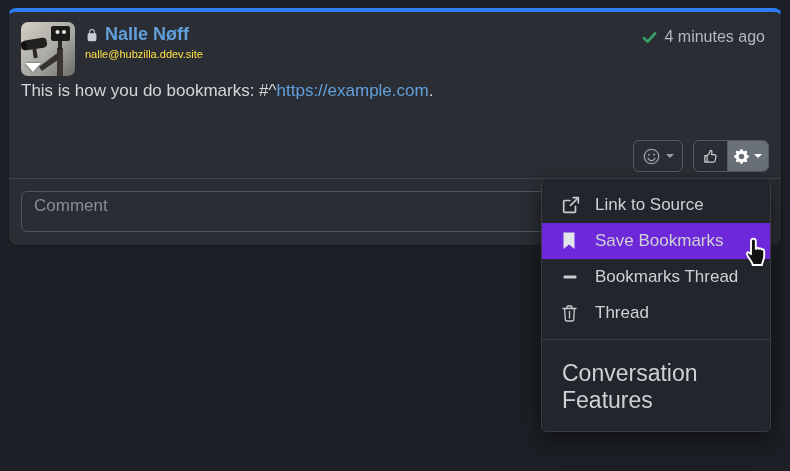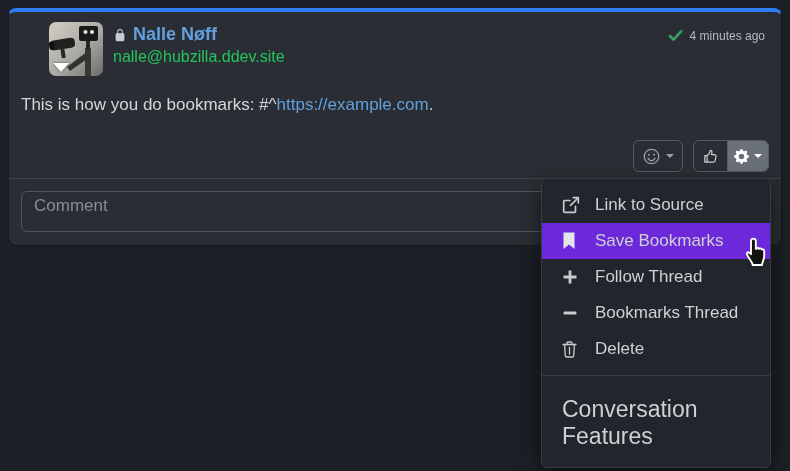--- a/index.html
+++ b/index.html
@@ -18,45 +18,45 @@
     border:1px solid #17191d;
     border-top:4px solid #2f7bf3;
     border-radius:8px;
   }
   .post-content {
     position:relative;
     height:167px;
     padding:10px 12px;
     border-bottom:1px solid #3f444b;
   }
-  .post-header { display:flex; align-items:flex-start;margin-left:28px; }
+  .post-header { display:flex; align-items:flex-start; }
   .avatar-wrap {
     position:relative; width:54px; height:54px; margin-right:10px;
     border-radius:7px; overflow:hidden; flex:0 0 auto; cursor:pointer;
   }
   .avatar-wrap svg { display:block; }
   .avatar-chevron {
     position:absolute; left:4px; bottom:4px;
     width:0; height:0;
     border-left:8px solid transparent;
     border-right:8px solid transparent;
     border-top:9px solid #ffffff;
     filter:drop-shadow(0 0 1px rgba(0,0,0,.6));
   }
   .author-info { display:flex; flex-direction:column; padding-top:2px; }
   .name-row { display:flex; align-items:center; gap:6px; }
   .author-name {
     color:#61a0dc; font-weight:bold; font-size:18px; text-decoration:none;
   }
-  .author-address { color:#22c55e; font-size:16px; margin-top:3px; }
+  .author-address { color:#fde047; font-size:11px; margin-top:3px; }
   .timestamp {
     margin-left:auto; display:flex; align-items:center; gap:6px;
-    color:#b4b8be; font-size:12px; padding-top:6px; padding-right:4px;
-  }
-  .post-body { margin-top:19px; font-size:17px; color:#d3d6da; }
+    color:#b4b8be; font-size:16px; padding-top:6px; padding-right:4px;
+  }
+  .post-body { margin-top:5px; font-size:17px; color:#d3d6da; }
   .post-body a { color:#61a0dc; text-decoration:none; }
 
   .post-actions {
     position:absolute; right:12px; bottom:6px;
     display:flex; gap:10px; align-items:center;
   }
   .btn-emoji {
     width:50px; height:32px;
     border:1px solid #565b63; border-radius:6px; background:transparent;
     display:flex; align-items:center; justify-content:center; gap:6px;
@@ -209,48 +209,40 @@
   <div class="menu-item highlight">
     <span class="mi-icon">
       <svg width="14" height="18" viewBox="0 0 14 18">
         <path fill="#e2e5e9" d="M1.5 0.5 h11 v16.5 L7 12.4 1.5 17z"></path>
       </svg>
     </span>
     <span>Save Bookmarks</span>
   </div>
 
 
-  <div class="menu-item">
-    <span class="mi-icon">
-      <svg width="16" height="16" viewBox="0 0 16 16">
-        <path fill="#c9ccd1" d="M6.6 1.5h2.8v5.1h5.1v2.8H9.4v5.1H6.6V9.4H1.5V6.6h5.1z"></path>
-      </svg>
-    </span>
-    <span>Follow Thread</span>
-  </div>
 
   <div class="menu-item">
     <span class="mi-icon">
       <svg width="16" height="16" viewBox="0 0 16 16">
         <rect x="1.5" y="6.6" width="13" height="2.8" rx="1.2" fill="#c9ccd1"></rect>
       </svg>
     </span>
     <span>Bookmarks Thread</span>
   </div>
 
   <div class="menu-item">
     <span class="mi-icon">
       <svg width="15" height="17" viewBox="0 0 15 17" fill="none" stroke="#c9ccd1" stroke-width="1.3" stroke-linecap="round" stroke-linejoin="round">
         <path d="M1 3.5h13"></path>
         <path d="M5 3.5V2a1 1 0 0 1 1-1h3a1 1 0 0 1 1 1v1.5"></path>
         <path d="M2.6 3.5 3.3 14.7a1.3 1.3 0 0 0 1.3 1.3h5.8a1.3 1.3 0 0 0 1.3-1.3l.7-11.2"></path>
         <path d="M7.5 6.5v6.5"></path>
       </svg>
     </span>
-    <span>Delete</span>
+    <span>Thread</span>
   </div>
 
   <div class="menu-divider"></div>
 
   <div class="menu-footer">Conversation Features</div>
 </div>
 
 <div class="cursor">
   <svg width="27" height="33" viewBox="0 0 24 30">
     <path d="M9.2 1.5 C10.7 1.5 11.4 2.6 11.4 4 V10.8 L12.1 10.8 C12.2 9.9 14 9.7 14.4 10.8 C14.9 10.1 16.5 10.2 16.8 11.4 C17.3 10.9 19 11.1 19 12.6 V17 C19 21 17.2 22.4 17 25.5 H8.6 C8.3 23.2 6.5 21.3 5.3 19.3 C4.2 17.4 2.6 15.3 3.6 14.3 C4.5 13.4 6.1 14.3 7 15.7 V4 C7 2.6 7.7 1.5 9.2 1.5 Z" fill="#121212" stroke="#ffffff" stroke-width="1.7" stroke-linejoin="round"></path>

